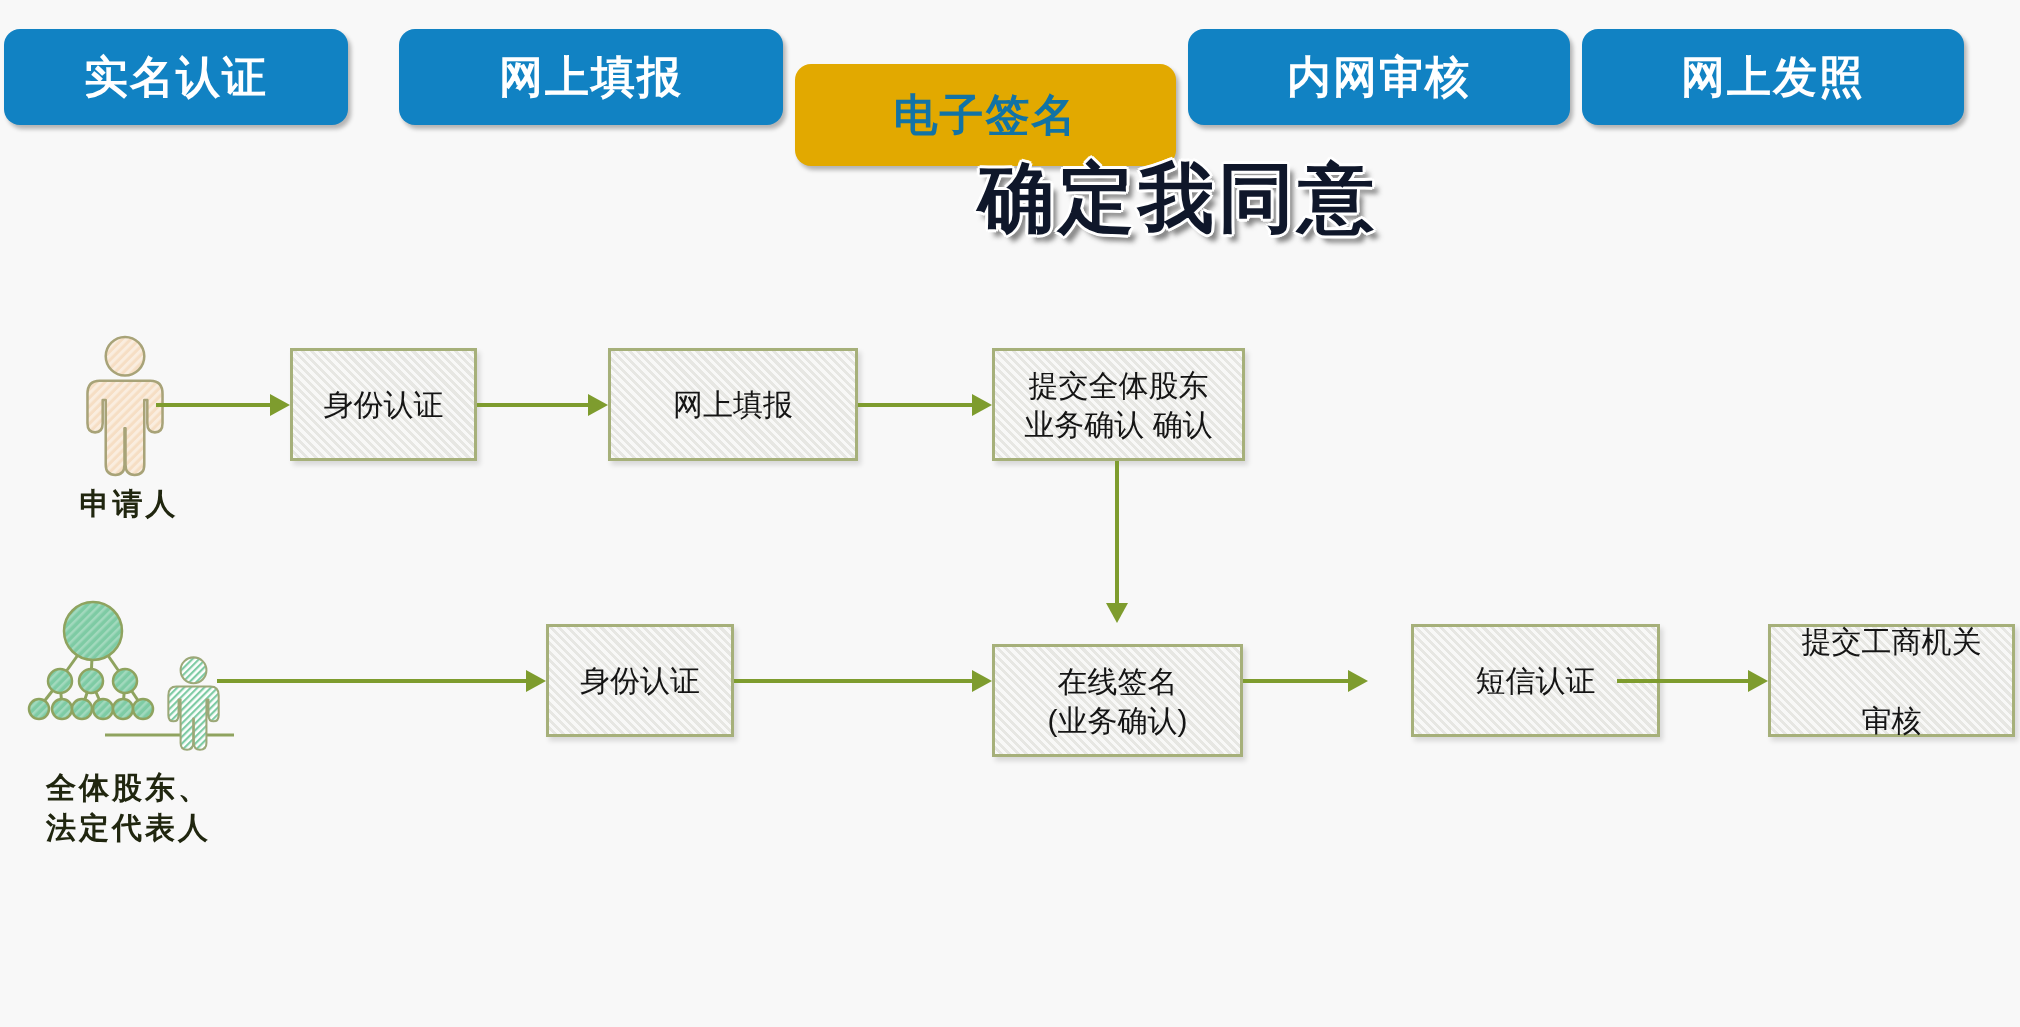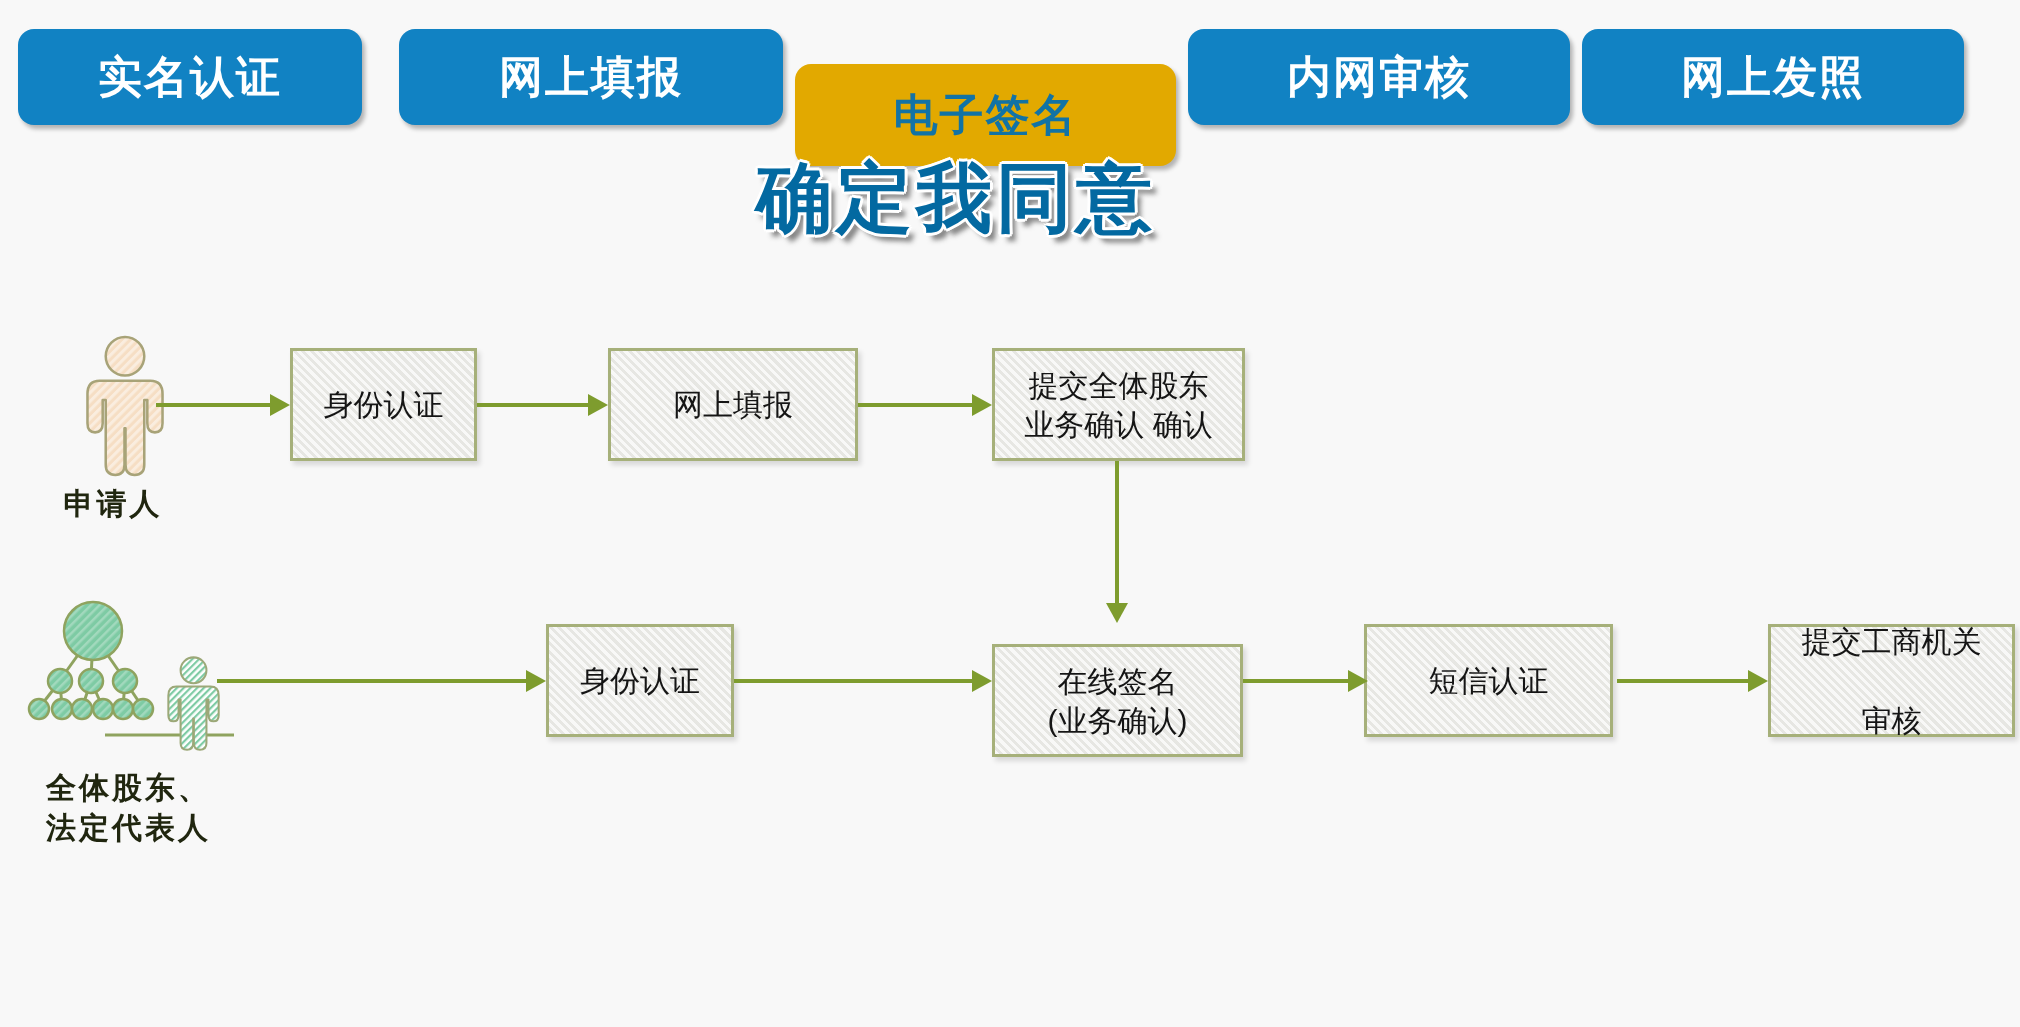--- a/index.html
+++ b/index.html
@@ -10,22 +10,22 @@
   
   .tab{
     position:absolute;top:29px;height:96px;border-radius:16px;
     background:#1182C3;color:#ffffff;font-weight:bold;font-size:44px;
     display:flex;align-items:center;justify-content:center;
     box-shadow:3px 4px 4px rgba(0,0,0,0.28);letter-spacing:2px;
   }
   .tab.active{top:24px;height:102px;background:#E2A900;color:#1273A5;}
   
   .page-title{
-    position:absolute;left:556px;top:148px;width:800px;text-align:center;
-    font-size:76px;font-weight:bold;color:#0369a1;letter-spacing:4px;
+    position:absolute;left:578px;top:148px;width:800px;text-align:right;
+    font-size:76px;font-weight:bold;color:#0f172a;letter-spacing:4px;
     text-shadow:
       -3px 0 0 #fff, 3px 0 0 #fff, 0 -3px 0 #fff, 0 3px 0 #fff,
       -2px -2px 0 #fff, 2px -2px 0 #fff, -2px 2px 0 #fff, 2px 2px 0 #fff,
       6px 7px 5px rgba(110,110,110,0.85);
   }
   
   .flow-box{
     position:absolute;box-sizing:border-box;border:3px solid #A6B07A;
     background:#F0F0EE repeating-linear-gradient(45deg,
       rgba(255,255,255,0.55) 0 3px, rgba(219,219,213,0.45) 3px 6px);
@@ -51,21 +51,21 @@
     letter-spacing:3px;line-height:40px;
   }
   .actor-label.center{text-align:center;}
   .icon-wrap{position:absolute;}
 </style>
 </head>
 <body>
 
 <div class="canvas">
 
-  <div class="tab" style="left:18px;width:344px;">实名认证</div>
+  <div class="tab" style="left:4px;width:344px;">实名认证</div>
   <div class="tab" style="left:399px;width:384px;">网上填报</div>
   <div class="tab active" style="left:795px;width:381px;margin-top:40px;">电子签名</div>
   <div class="tab" style="left:1188px;width:382px;">内网审核</div>
   <div class="tab" style="left:1582px;width:382px;">网上发照</div>
 
   <div class="page-title">确定我同意</div>
 
   <div class="icon-wrap" style="left:84px;top:335px;">
     <svg width="82" height="142" viewBox="0 0 78 140">
       <defs>
@@ -73,21 +73,21 @@
           <rect width="6" height="6" fill="#F6DEC4"></rect>
           <rect width="3" height="6" fill="rgba(255,255,255,0.45)"></rect>
         </pattern>
       </defs>
       <g fill="url(#hatchPeach)" stroke="#A8A378" stroke-width="2.5" stroke-linejoin="round">
         <circle cx="39" cy="21" r="19"></circle>
         <path d="M14 45 H64 Q76 45 76 58 V87 Q76 96 68.5 96 Q61 96 61 87 V64 H58 V128 Q58 138 48.5 138 Q39.5 138 39.5 128 V92 H38.5 V128 Q38.5 138 29.5 138 Q20 138 20 128 V64 H17 V87 Q17 96 9.5 96 Q2 96 2 87 V58 Q2 45 14 45 Z"></path>
       </g>
     </svg>
   </div>
-  <div class="actor-label center" style="left:40px;top:484px;width:146px;">申请人</div>
+  <div class="actor-label center" style="left:56px;top:484px;width:146px;">申请人</div>
 
   <div class="icon-wrap" style="left:22px;top:596px;">
     <svg width="215" height="172" viewBox="0 0 215 172">
       <defs>
         <pattern id="hatchGreen" width="6" height="6" patternTransform="rotate(45)" patternUnits="userSpaceOnUse">
           <rect width="6" height="6" fill="#7ECBA4"></rect>
           <rect width="2.5" height="6" fill="rgba(255,255,255,0.28)"></rect>
         </pattern>
         <pattern id="stripeTeal" width="7" height="7" patternTransform="rotate(45)" patternUnits="userSpaceOnUse">
           <rect width="7" height="7" fill="#FDFEFD"></rect>
@@ -140,21 +140,21 @@
     <div>业务确认 确认</div>
   </div>
 
   <div class="flow-box" style="left:546px;top:624px;width:188px;height:113px;">
     <div>身份认证</div>
   </div>
   <div class="flow-box" style="left:992px;top:624px;width:251px;height:113px;margin-top:20px;">
     <div>在线签名</div>
     <div>(业务确认)</div>
   </div>
-  <div class="flow-box" style="left:1364px;top:624px;width:249px;height:113px;">
+  <div class="flow-box" style="left:1411px;top:624px;width:249px;height:113px;">
     <div>短信认证</div>
   </div>
   <div class="flow-box" style="left:1768px;top:624px;width:247px;height:113px;gap:40px;">
     <div>提交工商机关</div>
     <div>审核</div>
   </div>
 
   <div class="arrow arrow-right" style="left:156px;top:394px;width:134px;">
     <div class="shaft"></div>
       <div class="head"></div>

